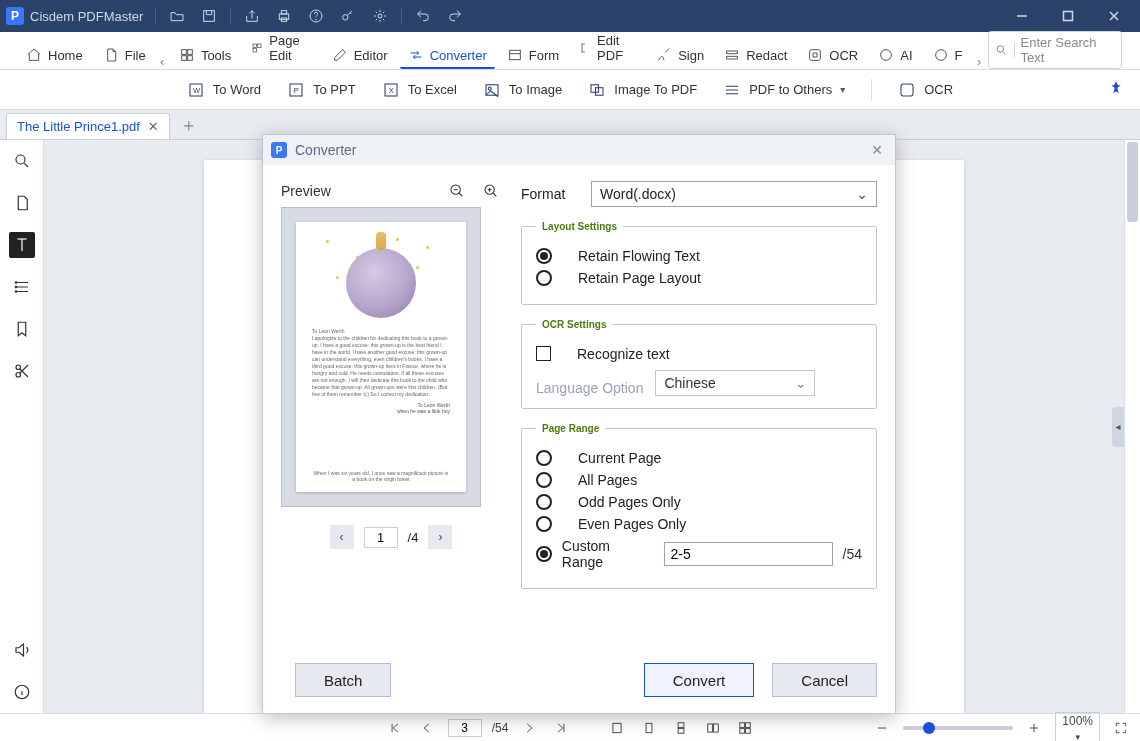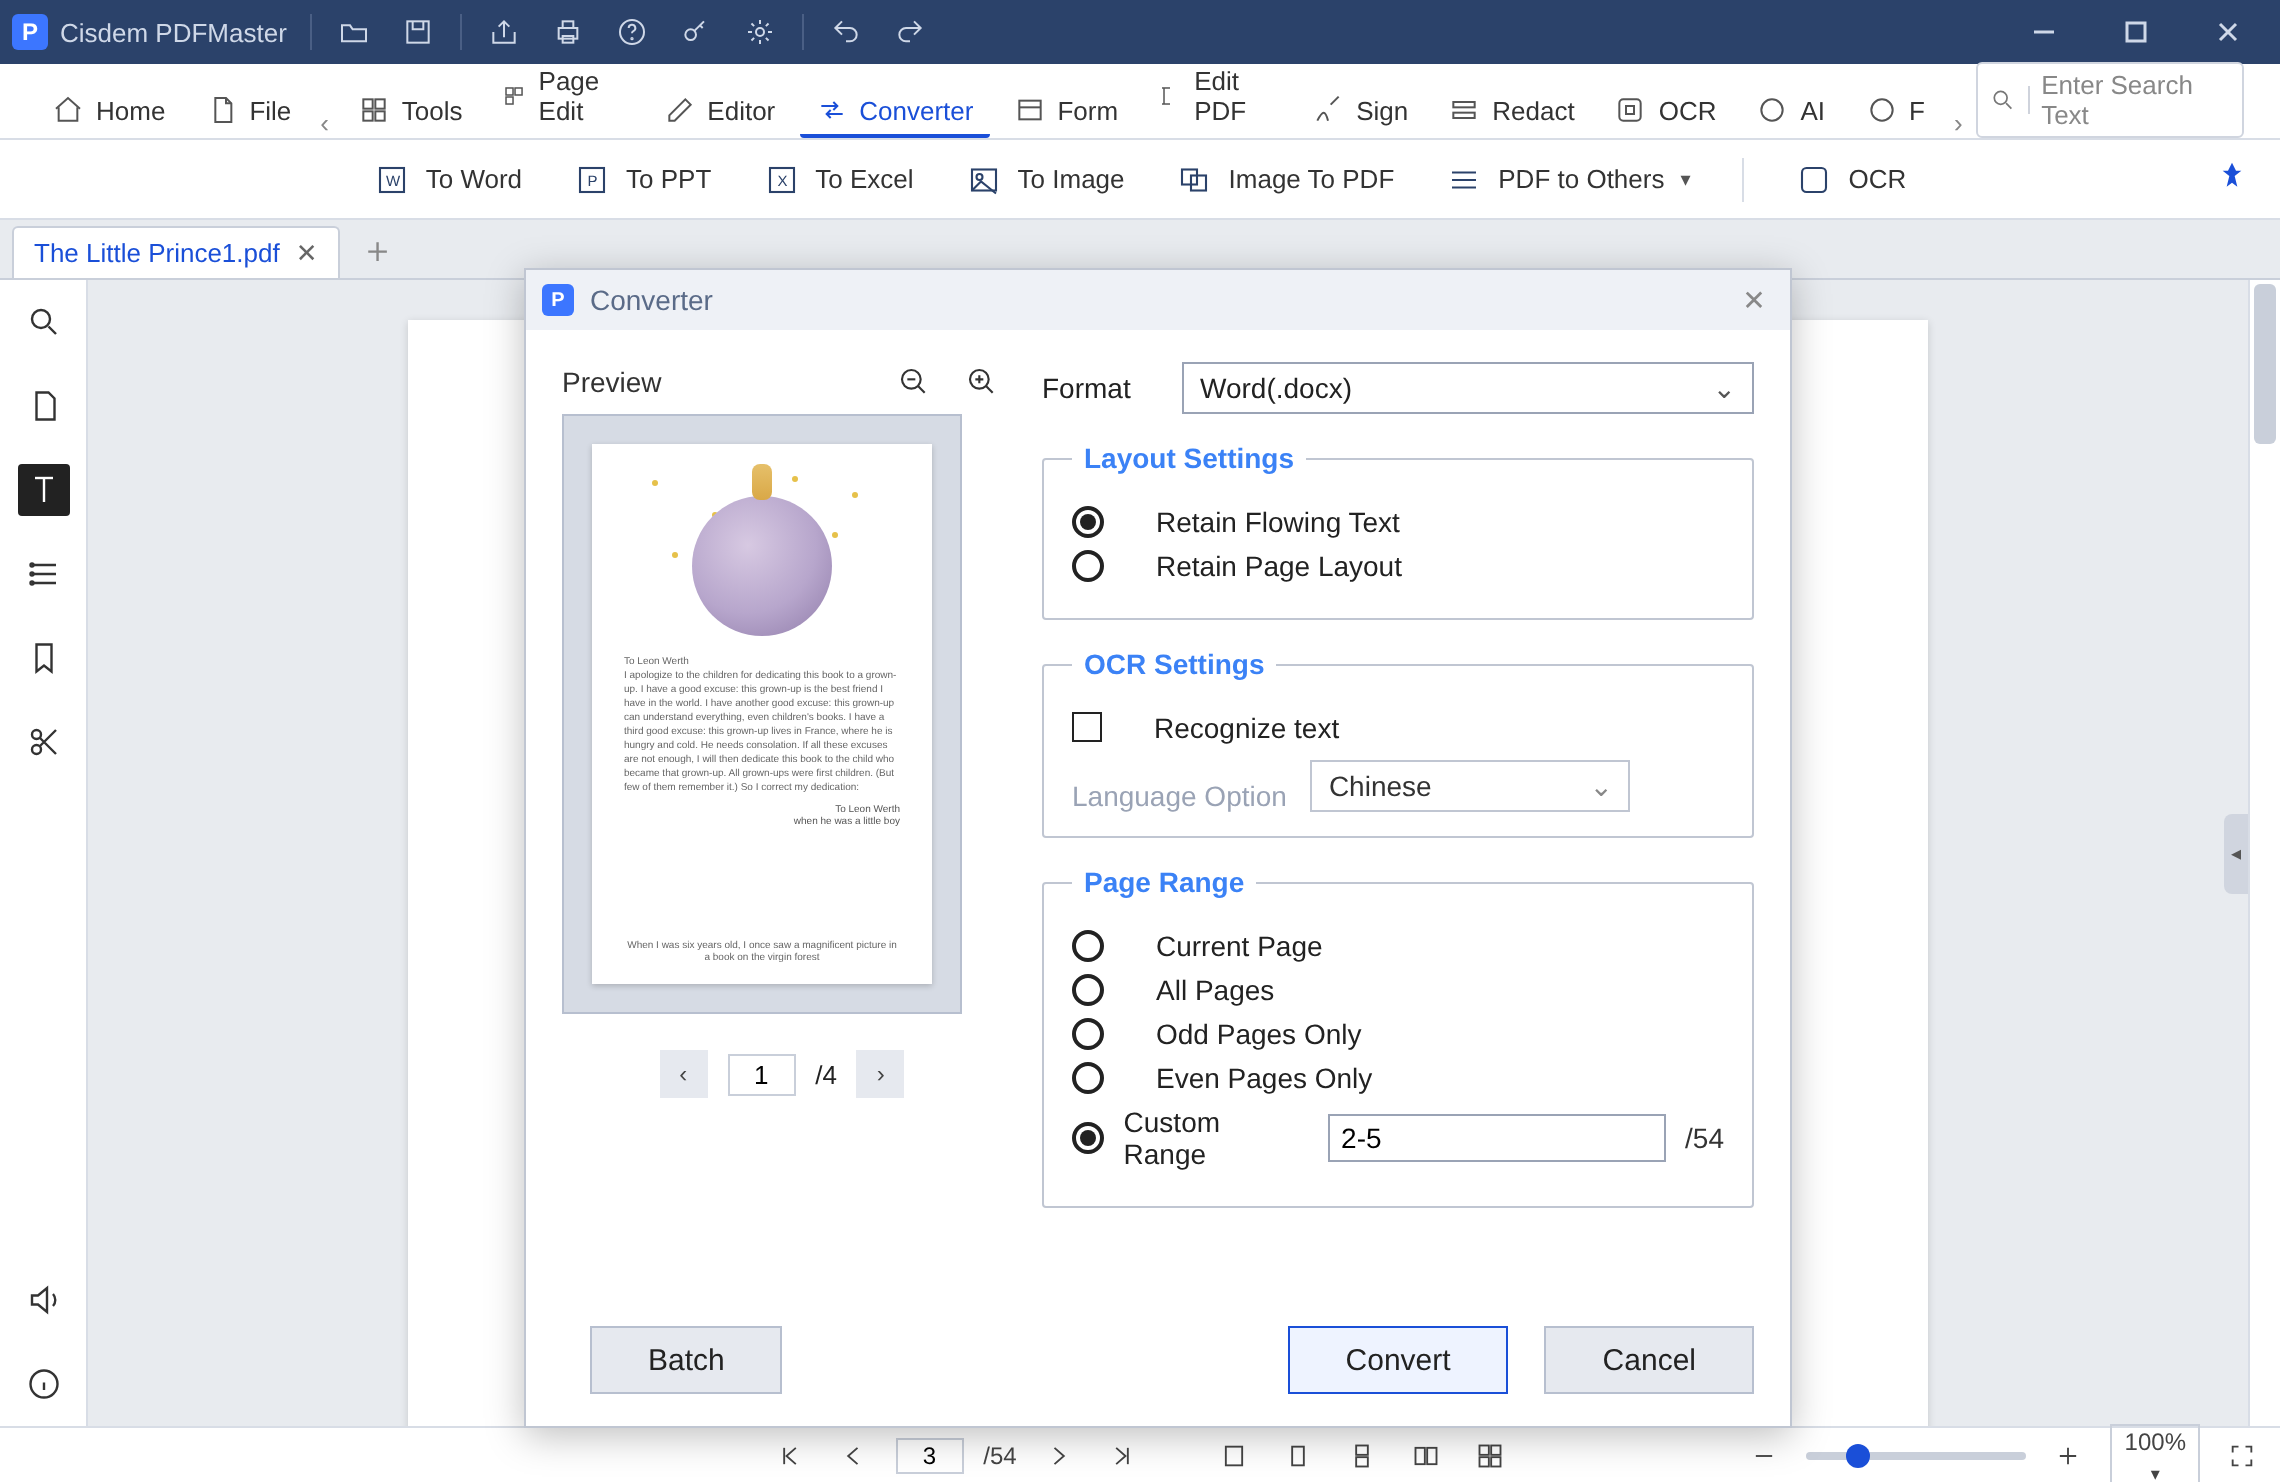--- a/index.html
+++ b/index.html
@@ -201,21 +201,21 @@
   .row { display:flex; align-items:center; gap:14px; margin-bottom:14px; }
   .label { width:56px; }
   .select {
     flex:1; border:1px solid #9aa3b5; height:26px; display:flex; align-items:center; padding:0 8px;
     justify-content:space-between;
   }
   .select .chev { color:#555; }
   fieldset.group {
     border:1px solid #c0c6d2; border-radius:2px; padding:10px 14px 12px 14px; margin:0 0 14px 0;
   }
-  fieldset.group legend { padding:0 6px; font-size:14px; color:#3b82f6; font-weight:600;}
+  fieldset.group legend { padding:0 6px; font-size:10px; color:#4d7c0f; font-weight:600;}
   .radio, .check { display:flex; align-items:flex-start; gap:26px; margin:6px 0; font-size:14px;}
   .radio .dot {
     width:16px; height:16px; border:2px solid #222; border-radius:50%; display:flex; align-items:center; justify-content:center;
   }
   .radio.sel .dot::after { content:""; width:8px; height:8px; background:#222; border-radius:50%; }
   .check .box {
     width:15px; height:15px; border:1.5px solid #222;
   }
   .lang-row { display:flex; align-items:flex-end; gap:12px; margin-top:8px;}
   .lang-row .label2 { color:#9aa3b5; font-size:14px; }

